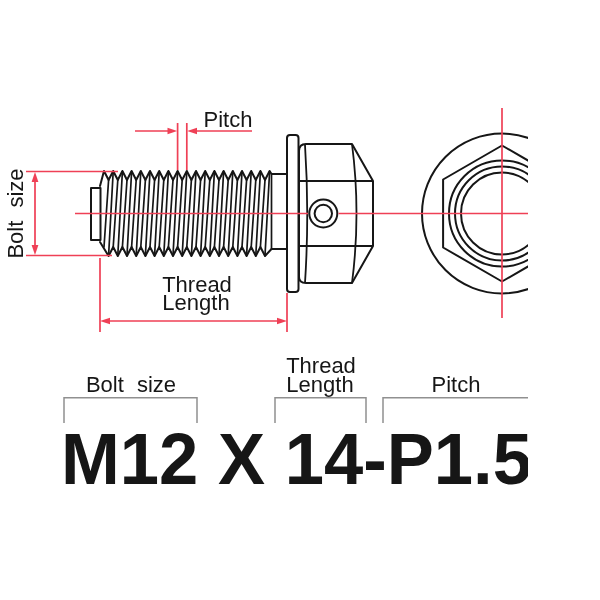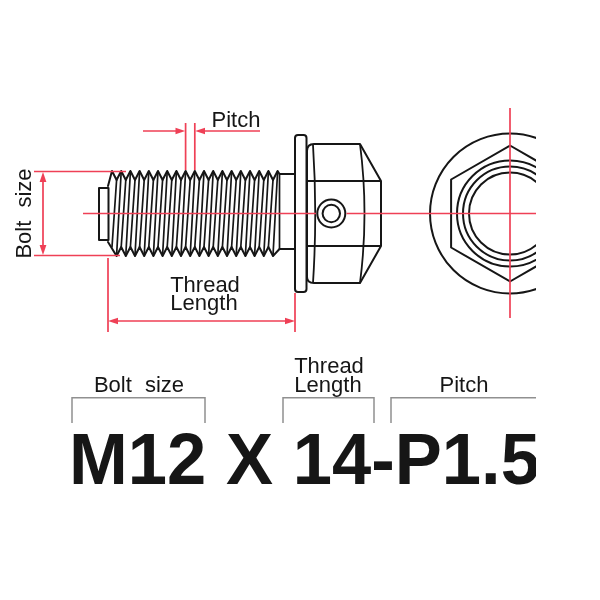--- a/index.html
+++ b/index.html
@@ -1,17 +1,17 @@
 <!DOCTYPE html>
 <html style="--outline: #161616; --dim: #ef4056; --bracket: #909090; --txt: #161616; --bg: #ffffff;"><head>
 <meta charset="utf-8">
 <style>
   html,body{margin:0;padding:0;background:#fff;}
   #stage{position:relative;width:528px;height:600px;background:var(--bg,#fff);overflow:hidden;
-         font-family:"Liberation Sans", sans-serif;padding-left:8px;}
+         font-family:"Liberation Sans", sans-serif;}
   svg{display:block;}
   .k   {stroke:var(--outline,#161616);stroke-width:2;fill:none;stroke-linejoin:round;stroke-linecap:round;}
   .kt  {stroke:var(--outline,#161616);stroke-width:1.7;fill:none;stroke-linecap:round;}
   .kthin{stroke:var(--outline,#161616);stroke-width:1.8;fill:none;}
   .r   {stroke:var(--dim,#ef4056);stroke-width:1.7;fill:none;}
   .rf  {fill:var(--dim,#ef4056);stroke:none;}
   .g   {stroke:var(--bracket,#909090);stroke-width:1.5;fill:none;}
   .lbl {fill:var(--txt,#161616);font-size:22px;font-family:"Liberation Sans", sans-serif;}
   .ws  {word-spacing:7px;}
   .spec{fill:var(--txt,#161616);font-size:73px;font-weight:bold;font-family:"Liberation Sans", sans-serif;}

